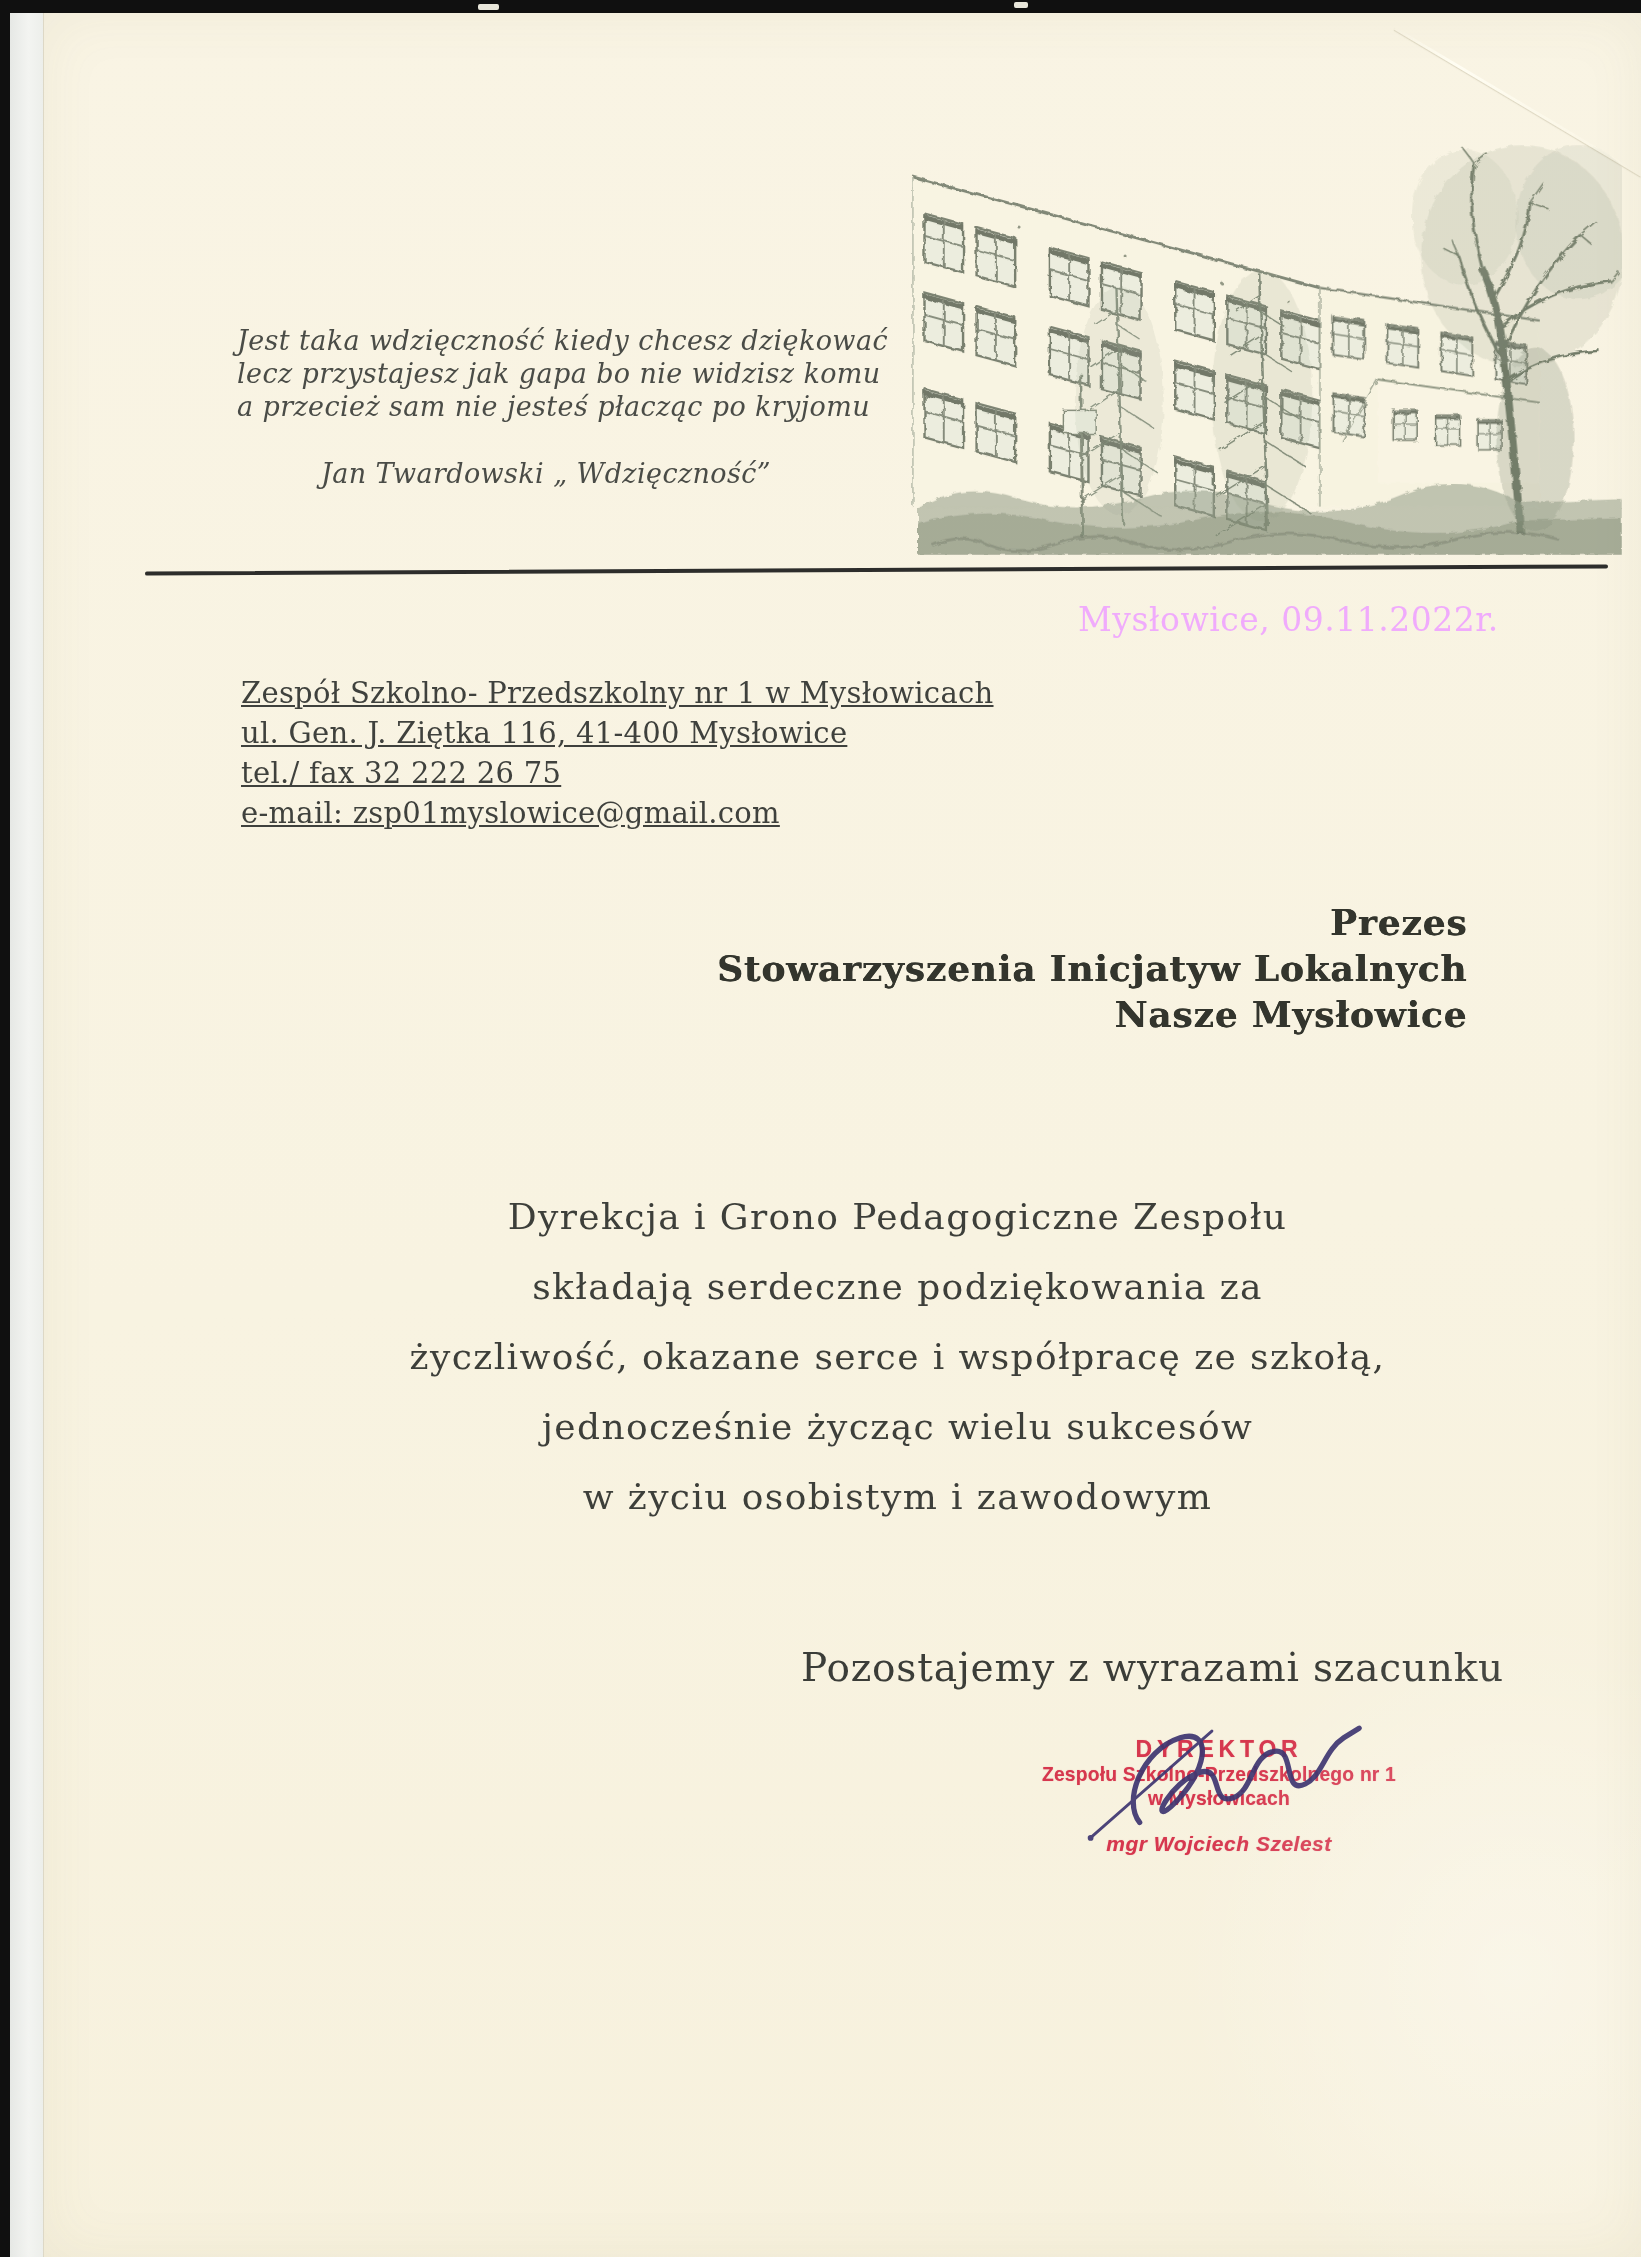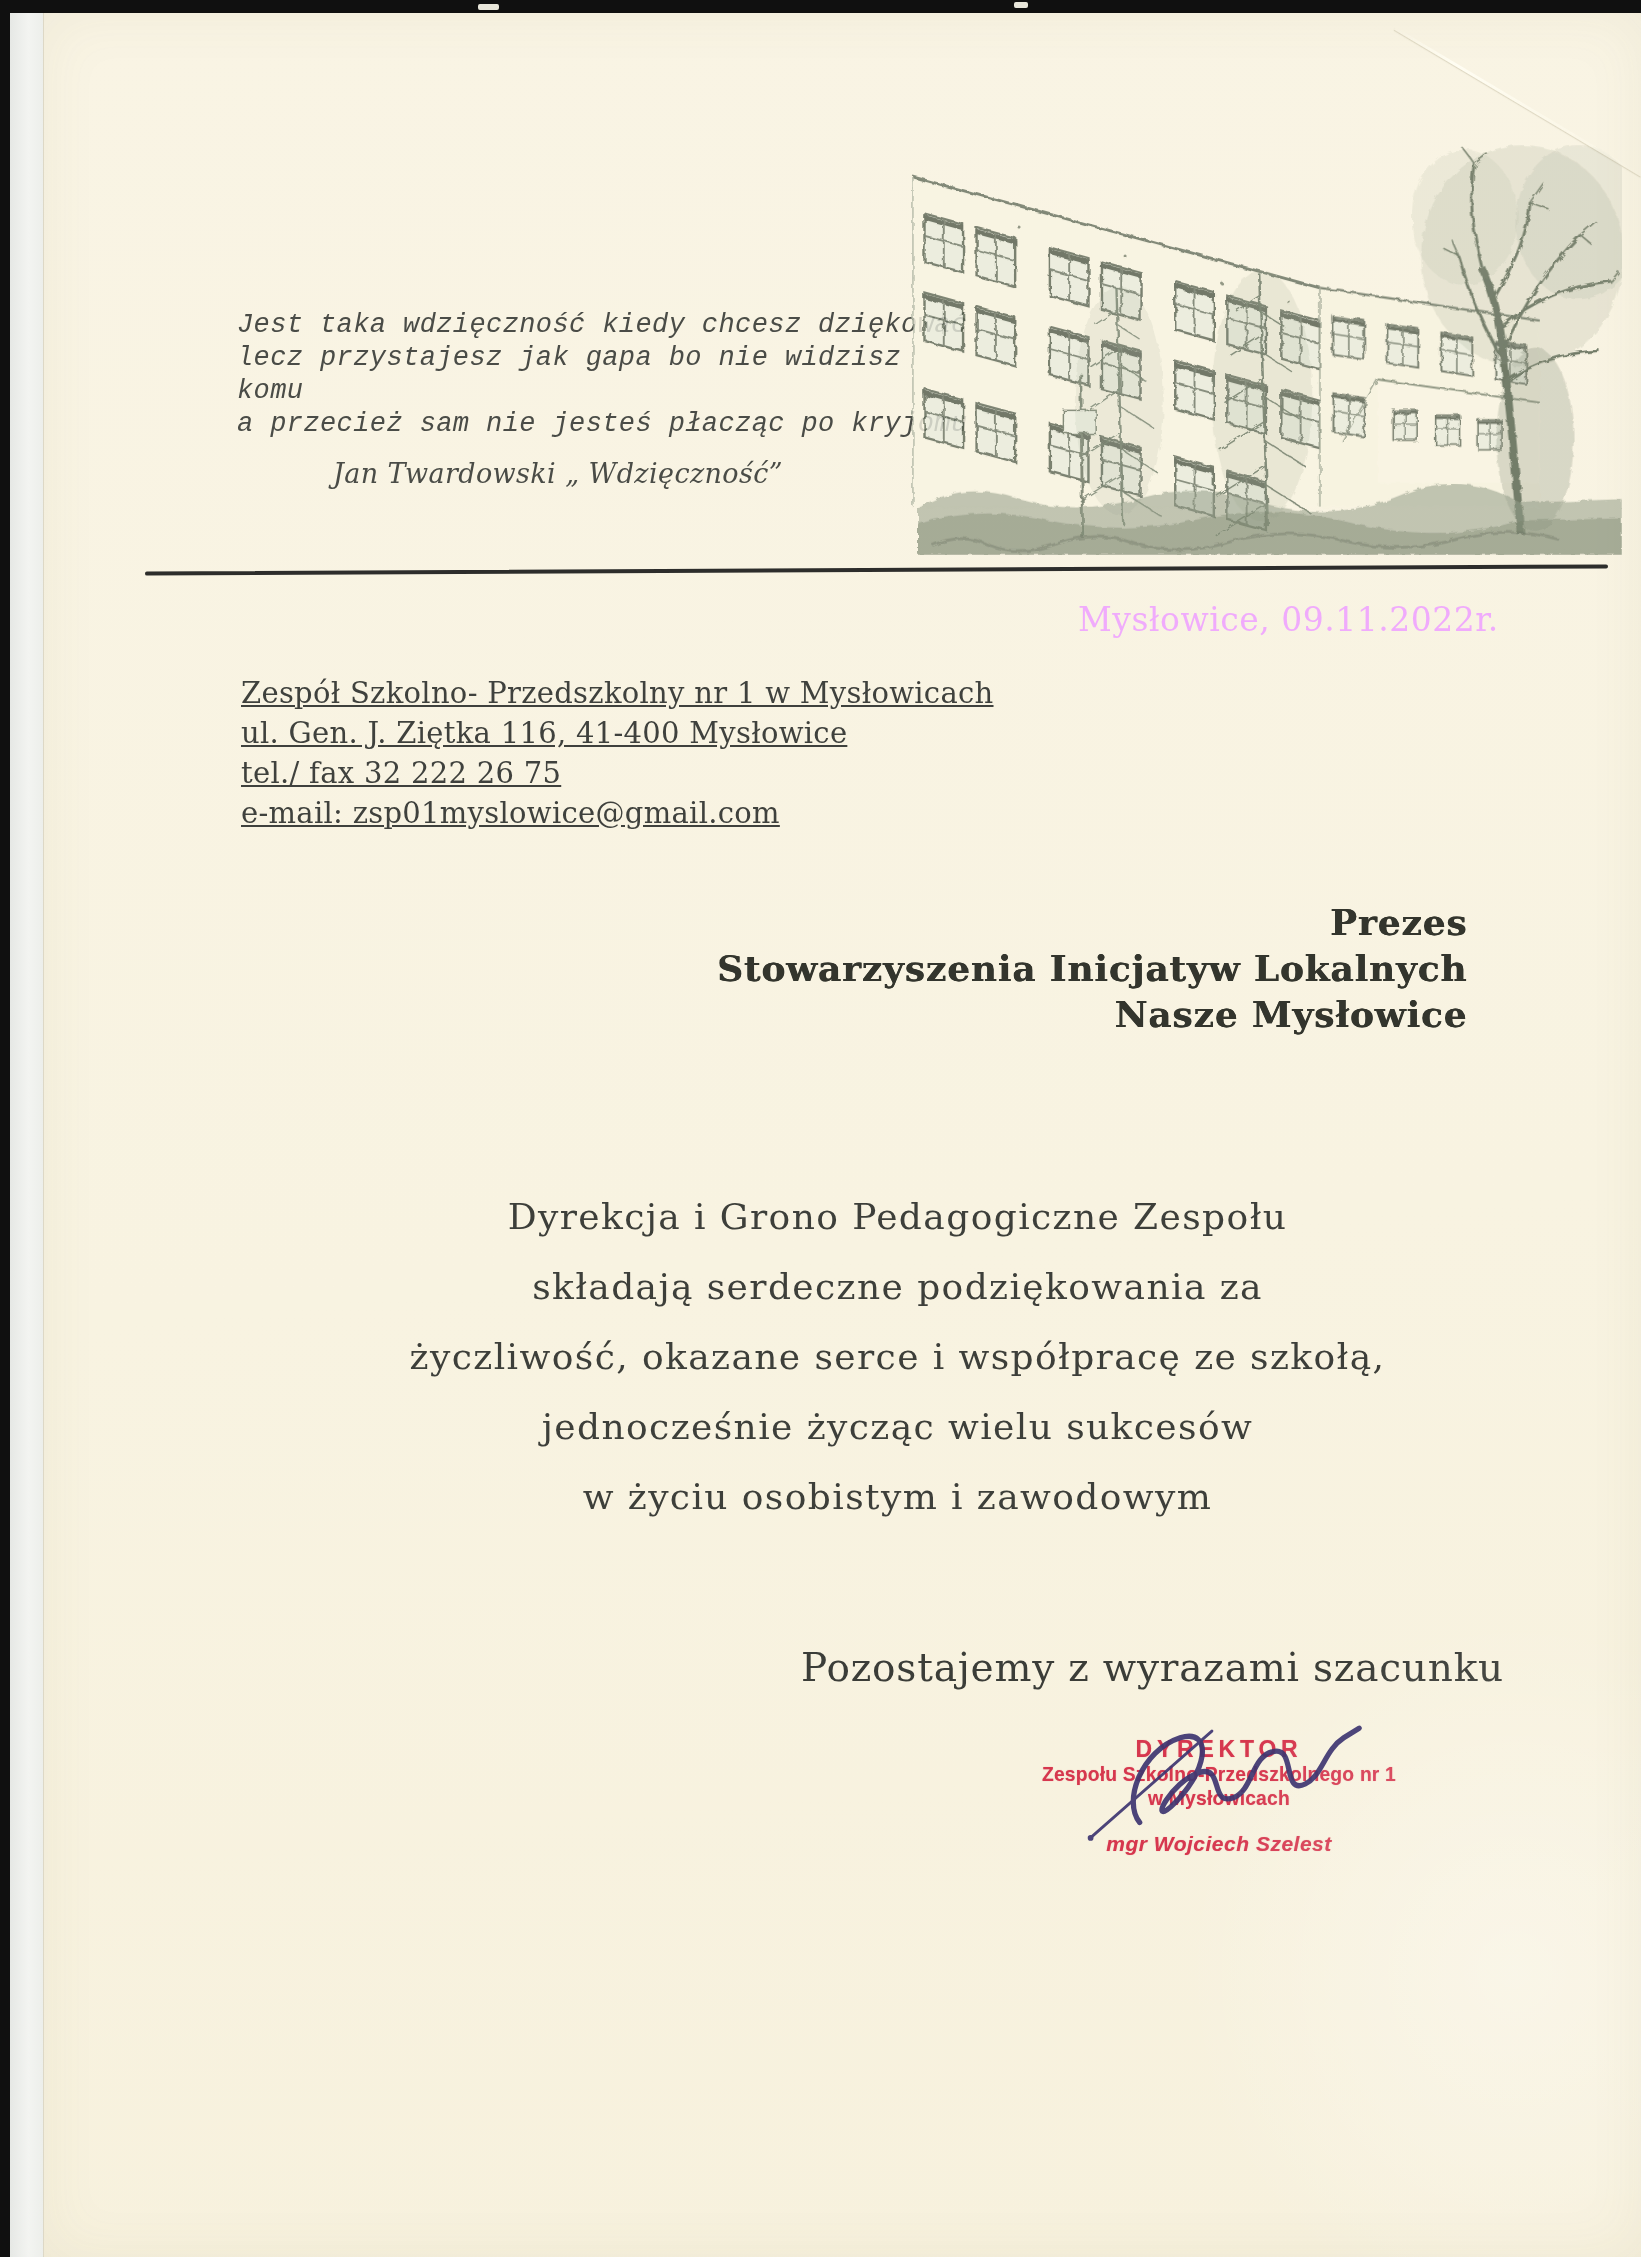--- a/index.html
+++ b/index.html
@@ -12,24 +12,24 @@
          border-left:1px solid #ddd8c6;
          box-shadow:inset 0 0 58px rgba(120,110,70,0.07);}
   .sheen{position:absolute;left:1188px;top:1622px;width:454px;height:635px;pointer-events:none;
          background:radial-gradient(ellipse at 72% 55%, rgba(255,255,255,0.30) 0%, rgba(255,255,255,0.12) 45%, rgba(255,255,255,0) 72%);}
   .crease{position:absolute;left:1395px;top:27px;width:287px;height:2.9px;
           transform:rotate(30.8deg);transform-origin:left center;
           background:linear-gradient(90deg,rgba(255,255,255,0) 0%,#fffdf2 25%,#fbf7e8 70%,rgba(255,255,255,0) 100%);
           box-shadow:0 1px 1px rgba(170,160,130,0.35);}
   .nick{position:absolute;background:#e8e6da;height:5.8px;border-radius:1.9px;}
 
-  .quote{position:absolute;left:237px;top:309px;width:734px;
-         font-style:italic;font-size:27px;line-height:33px;letter-spacing:0.4px;color:#4a4c47;font-family:Liberation Mono, monospace;}
+  .quote{position:absolute;left:237px;top:324px;width:734px;
+         font-style:italic;font-size:27px;line-height:33px;letter-spacing:0.4px;color:#4a4c47;}
   .quote-attr{position:absolute;left:321px;top:458px;font-style:italic;font-size:27px;
-              letter-spacing:0.4px;color:#4a4c47;margin-left:12px;}
+              letter-spacing:0.4px;color:#4a4c47;}
 
   .building{position:absolute;left:903px;top:121px;width:719px;height:434px;
             opacity:0.82;filter:blur(0.3px);}
 
   .divider{position:absolute;left:145px;top:568px;width:1463px;height:3.9px;background:#2d2d2b;
            transform:rotate(-0.28deg);border-radius:1.9px;}
 
   .dateline{position:absolute;left:1078px;top:600px;font-size:33px;letter-spacing:0.5px;color:#f0abfc;}
 
   .sender{position:absolute;left:241px;top:673px;font-size:29px;line-height:40px;

